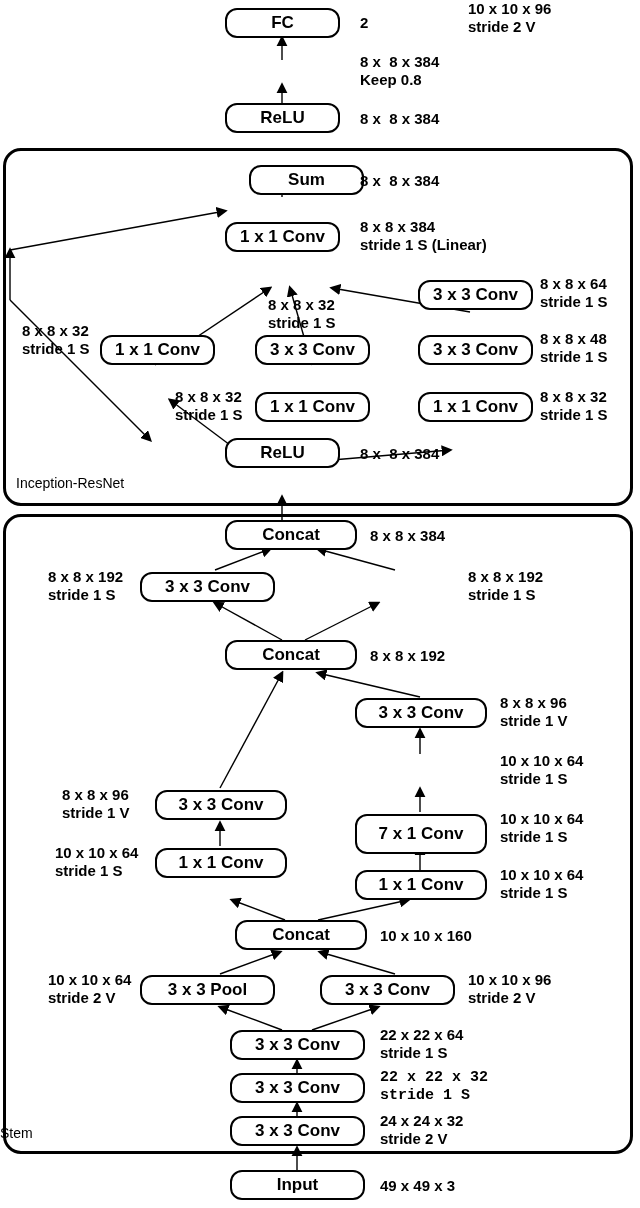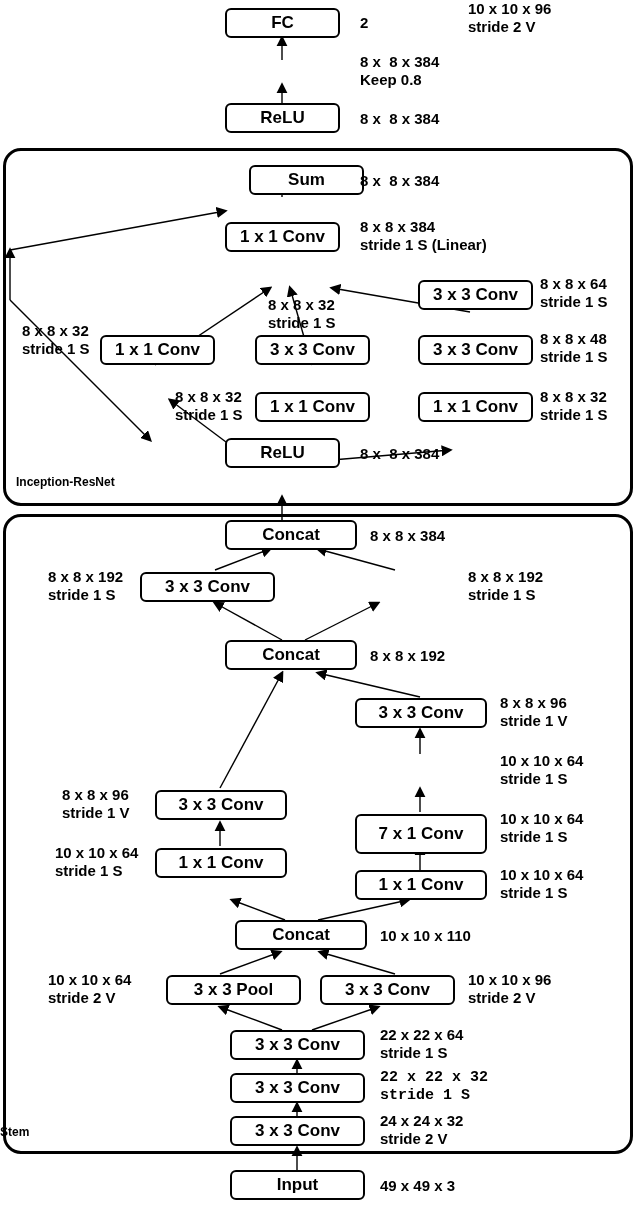--- a/index.html
+++ b/index.html
@@ -15,38 +15,38 @@
   }
   .canvas {
     position: relative;
     width: 640px;
     height: 1208px;
   }
   .block {
     position: absolute;
     background: #fff;
     border: 2px solid #000;
-    border-radius: 6px;
+    border-radius: 12px;
     display: flex;
     align-items: center;
     justify-content: center;
     font-weight: 700;
     font-size: 17px;
     white-space: nowrap;
   }
   .group {
     position: absolute;
     background: transparent;
     border: 3px solid #000;
     border-radius: 18px;
   }
   .group-label {
     position: absolute;
-    font-weight: 700;
-    font-size: 12px;
+    font-weight: 400;
+    font-size: 14px;
   }
   .ann {
     position: absolute;
     font-weight: 700;
     font-size: 15px;
     line-height: 1.2;
     white-space: pre;
   }
   svg.overlay {
     position: absolute;
@@ -247,23 +247,23 @@
 
 <div class="block" style="left:155px; top:848px; width:132px; height:30px;">
       <span>1 x 1 Conv</span>
     </div>
 <div class="ann" style="left:55px; top:844px;">10 x 10 x 64
 stride 1 S</div>
 
 <div class="block" style="left:235px; top:920px; width:132px; height:30px;">
       <span>Concat</span>
     </div>
-<div class="ann" style="left:380px; top:927px;">10 x 10 x 110</div>
-
-<div class="block" style="left:140px; top:975px; width:135px; height:30px;margin-left:26px;">
+<div class="ann" style="left:380px; top:927px;">10 x 10 x 160</div>
+
+<div class="block" style="left:140px; top:975px; width:135px; height:30px;">
       <span>3 x 3 Pool</span>
     </div>
 <div class="ann" style="left:48px; top:971px;">10 x 10 x 64
 stride 2 V</div>
 
 <div class="block" style="left:320px; top:975px; width:135px; height:30px;">
       <span>3 x 3 Conv</span>
     </div>
 <div class="ann" style="left:468px; top theద&gt;971px;">10 x 10 x 96
 stride 2 V</div>

